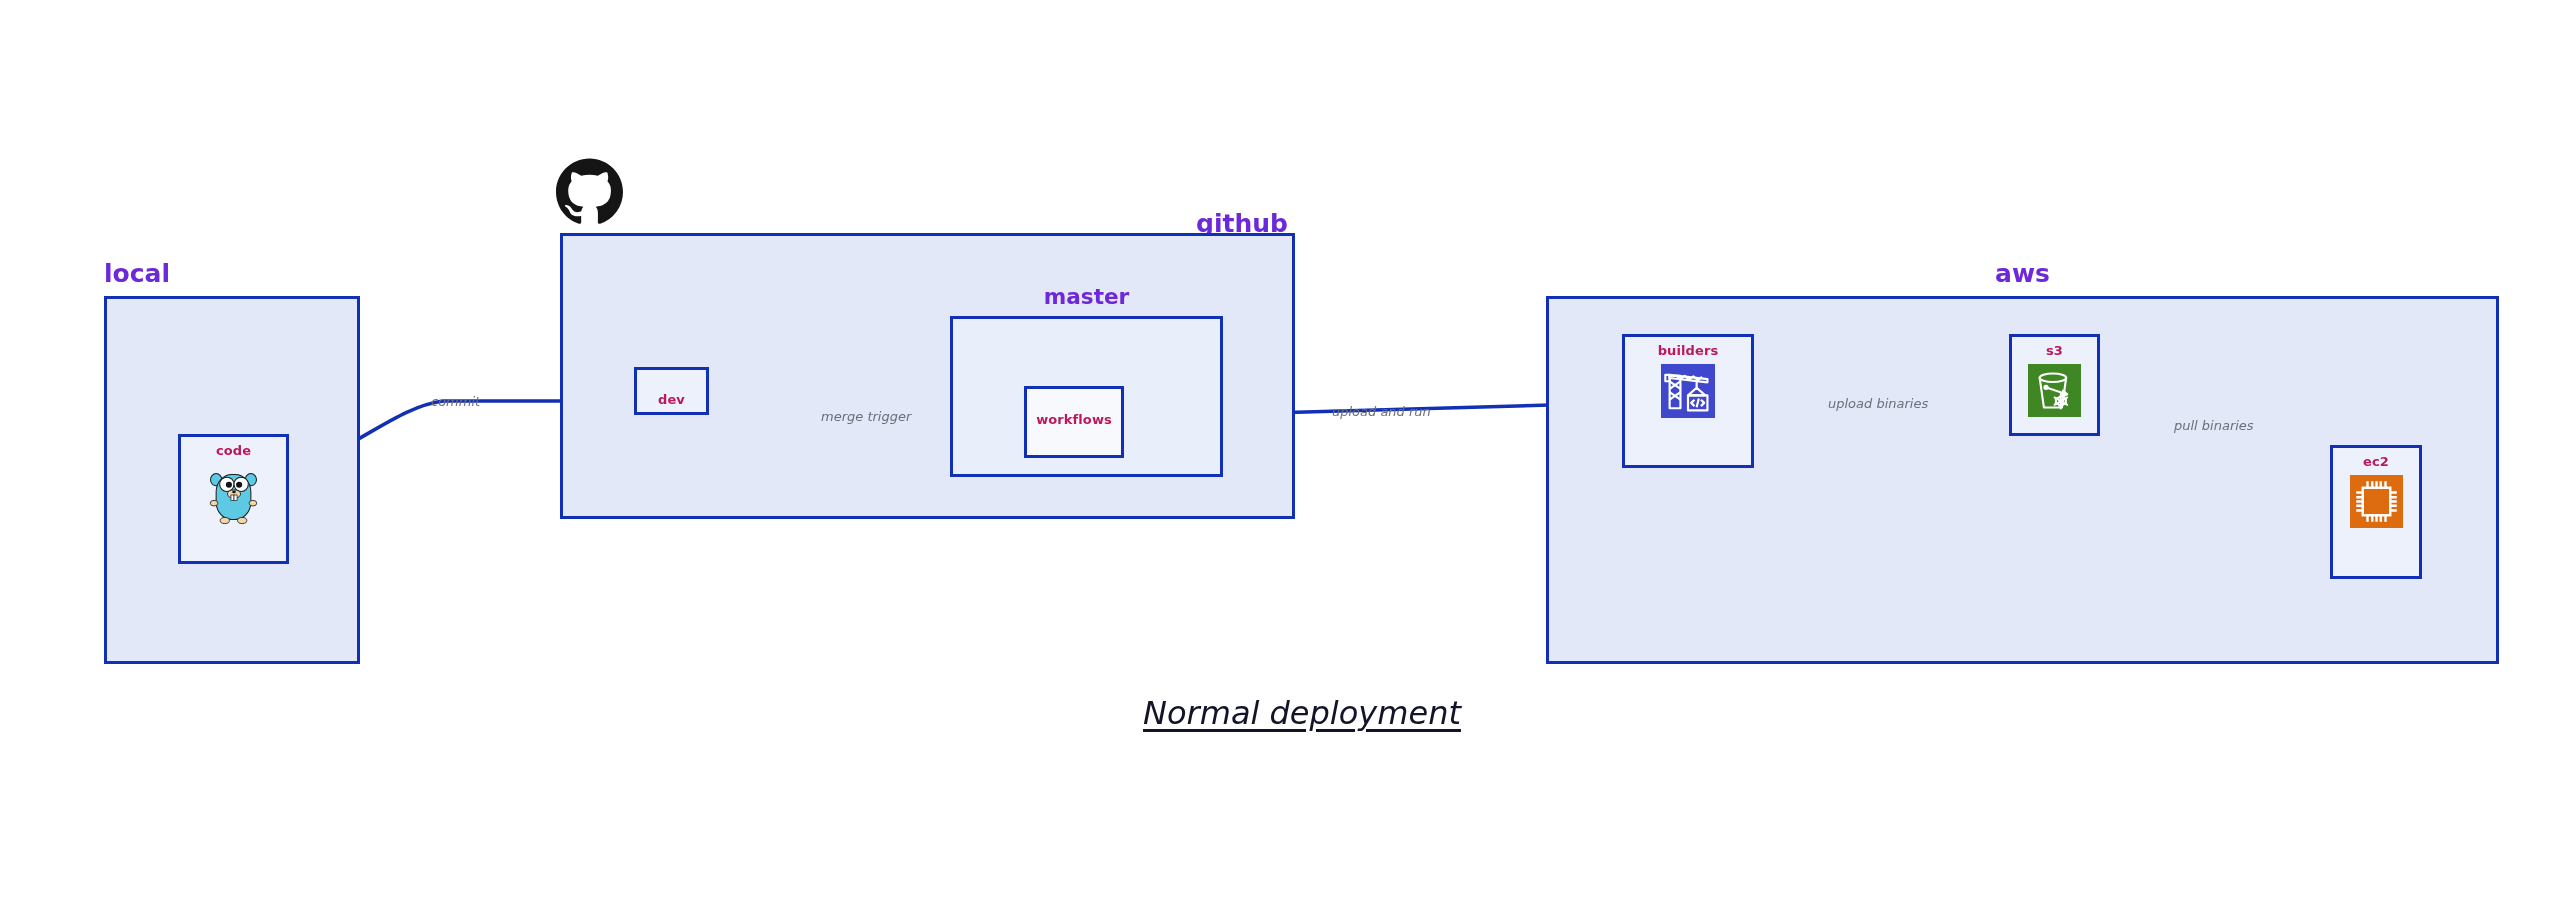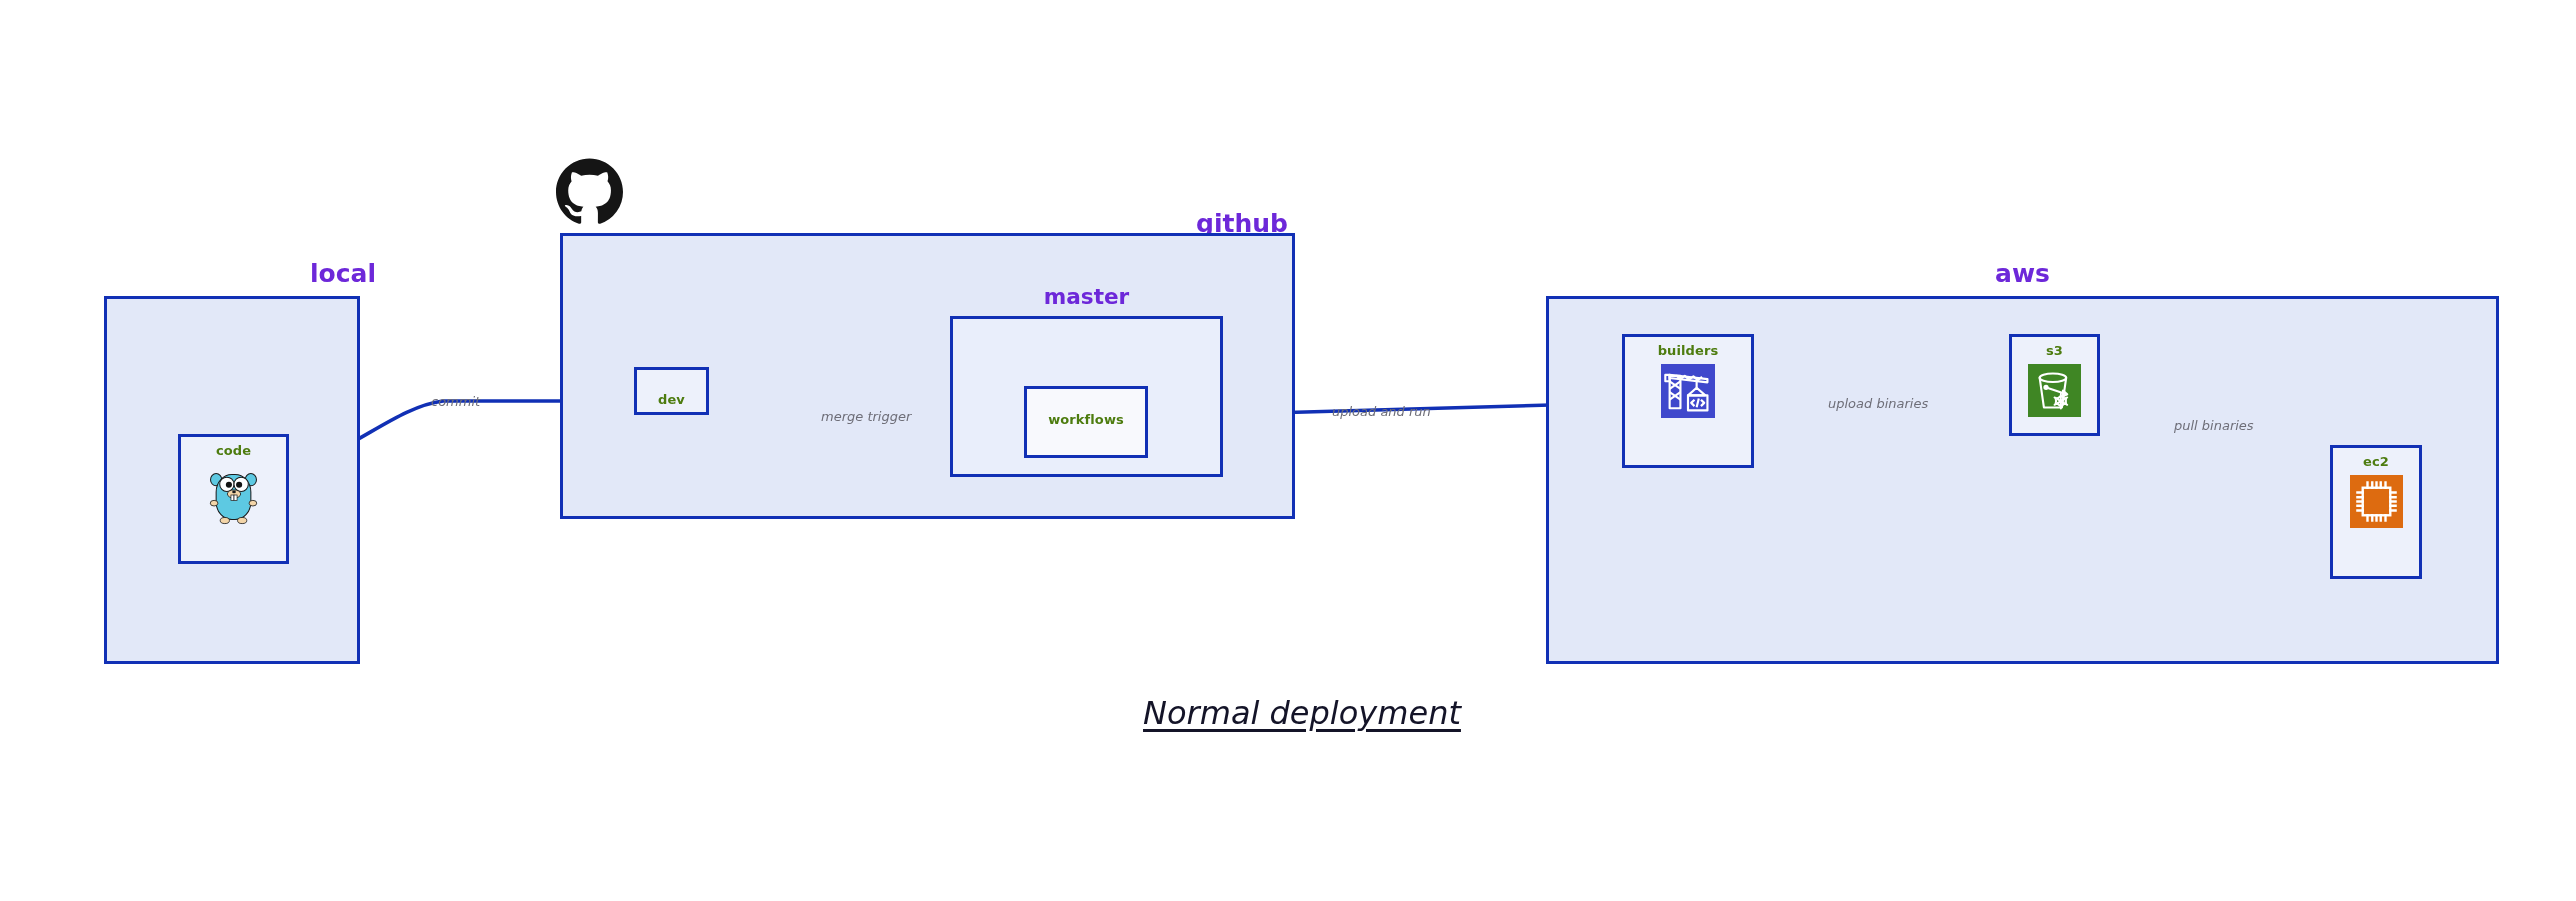--- a/index.html
+++ b/index.html
@@ -45,21 +45,21 @@
     border: 3.1px solid #1130B5;
     display: flex;
     flex-direction: column;
     align-items: center;
   }
   .node.white { background: #F8F9FD; }
 
   .node-label {
     font-weight: bold;
     font-size: 13px;
-    color: #4d7c0f;
+    color: #be185d;
     letter-spacing: 0.1px;
     margin-top: 7.2px;
     line-height: 1;
     white-space: nowrap;
   }
 
   .node-icon {
     margin-top: 7.2px;
     line-height: 0;
   }
@@ -134,21 +134,21 @@
     <g>
       <path d="M 3404 782 L 3898 782" fill="none" stroke="#1130B5" stroke-width="7" marker-end="url(#arrowhead)"></path>
     </g>
 
     <g>
       <path d="M 4076 778 C 4160 782, 4215 800, 4248 818" fill="none" stroke="#1130B5" stroke-width="7"></path>
       <path d="M 4325 818 C 4400 845, 4460 890, 4518 930" fill="none" stroke="#1130B5" stroke-width="7" marker-end="url(#arrowhead)"></path>
     </g>
   </svg>
 
-  <div class="abs cluster-title" style="left:120px; top:261px; width:256px; text-align:right;">local</div>
+  <div class="abs cluster-title" style="left:104px; top:261px; width:256px; text-align:left;">local</div>
 
   <div class="abs cluster" style="left:104px; top:296px; width:256px; height:368px;">
   </div>
 
   <div class="abs node" style="left:178px; top:434px; width:111px; height:130px;align-items:center;">
     <div class="node-label">code</div>
     <div class="node-icon">
       
       <svg width="49" height="62" viewBox="0 0 96 120" aria-hidden="true">
 
@@ -190,21 +190,21 @@
 
   <div class="abs cluster-title small" style="left:950px; top:286px; width:273px; text-align:center;">master</div>
 
   <div class="abs subcluster" style="left:950px; top:316px; width:273px; height:161px;">
   </div>
 
   <div class="abs node" style="left:634px; top:367px; width:75px; height:48px;">
     <div class="node-label" style="margin-top:23px;">dev</div>
   </div>
 
-  <div class="abs node white" style="left:1024px; top:386px; width:124px; height:72px;">
+  <div class="abs node white" style="left:1024px; top:386px; width:100px; height:72px;">
     <div class="node-label" style="margin-top:24px;">workflows</div>
   </div>
 
   <div class="abs cluster-title" style="left:1546px; top:261px; width:953px; text-align:center;">aws</div>
 
   <div class="abs cluster" style="left:1546px; top:296px; width:953px; height:368px;">
   </div>
 
   <div class="abs node" style="left:1622px; top:334px; width:132px; height:134px;">
     <div class="node-label">builders</div>

